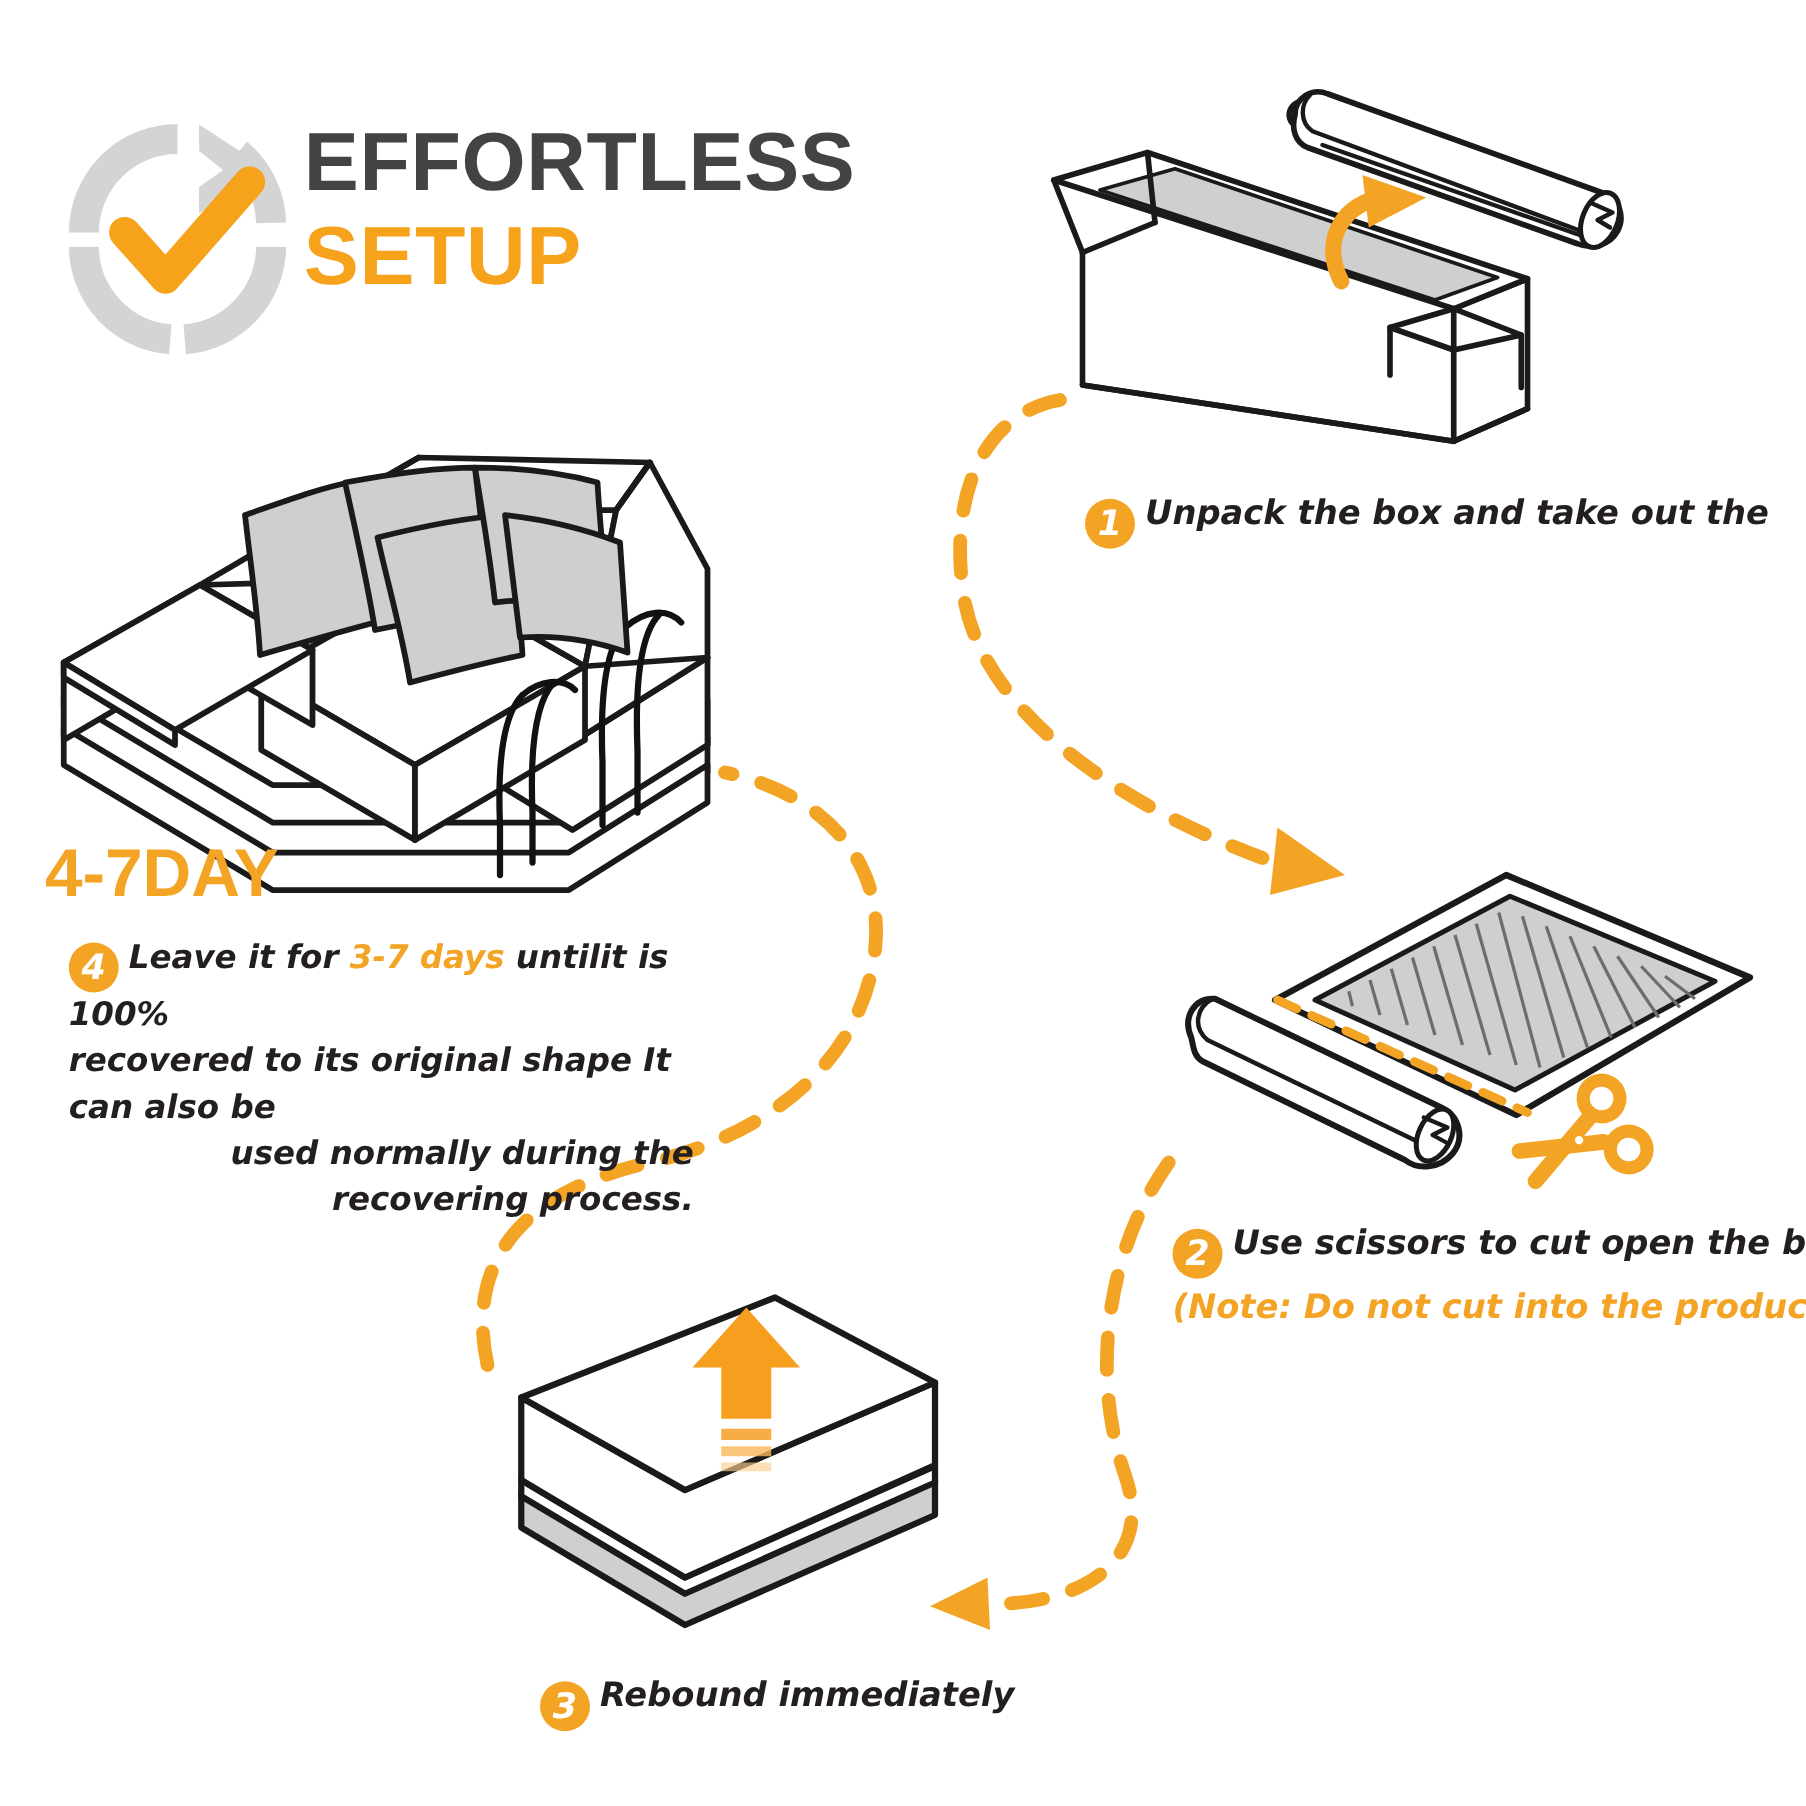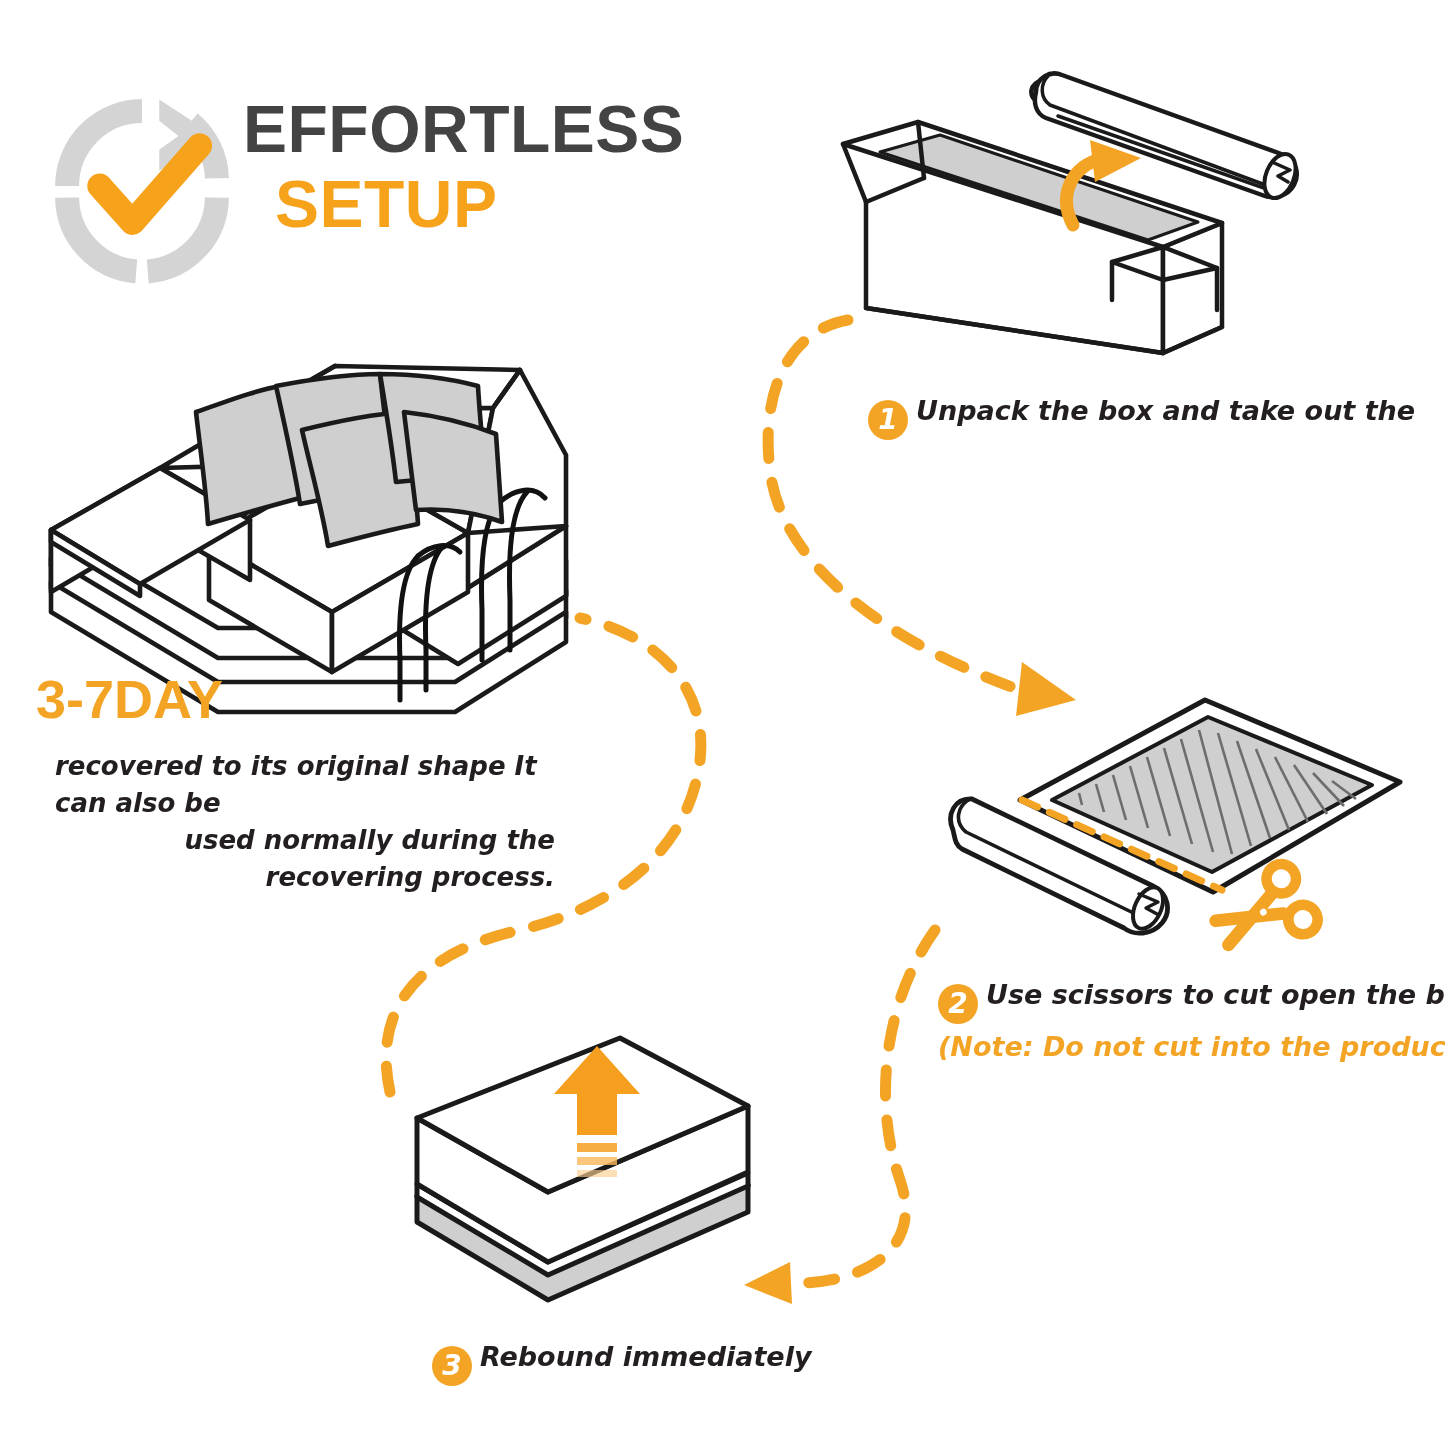--- a/index.html
+++ b/index.html
@@ -47,21 +47,20 @@
     white-space: nowrap;
   }
   .title-line2 {
     font-size: 66px;
     font-weight: bold;
     color: #F7A21B;
     letter-spacing: 0.5px;
     line-height: 1.02;
     margin-top: 8px;
     white-space: nowrap;
-    margin-left: 32px;
   }
 
   
   .step-text {
     position: absolute;
     font-family: "DejaVu Sans", sans-serif;
     font-style: italic;
     font-weight: bold;
     color: #231f20;
     line-height: 1.42;
@@ -370,20 +369,23 @@
     <span class="l1">
       <span class="badge">2</span><span>Use scissors to cut open the bag along</span>
     </span>
     <span class="l3 note-line">(Note: Do not cut into the products)</span>
   </div>
 
   <div id="step3-text" class="step-text">
     <span class="badge">3</span><span>Rebound immediately</span>
   </div>
 
-  <div id="day-label">3-7DAY</div>
+  <div id="day-label">4-7DAY</div>
 
   <div id="step4-text" class="step-text">
+    <span class="l1">
+      <span class="badge">4</span><span>Leave it for </span><span class="hl-orange">3-7 days</span><span> untilit is 100%</span>
+    </span>
     <span class="l2">recovered to its original shape It can also be</span>
     <span class="l3">used normally during the recovering process.</span>
   </div>
 
 </div>
 
 </body></html>

